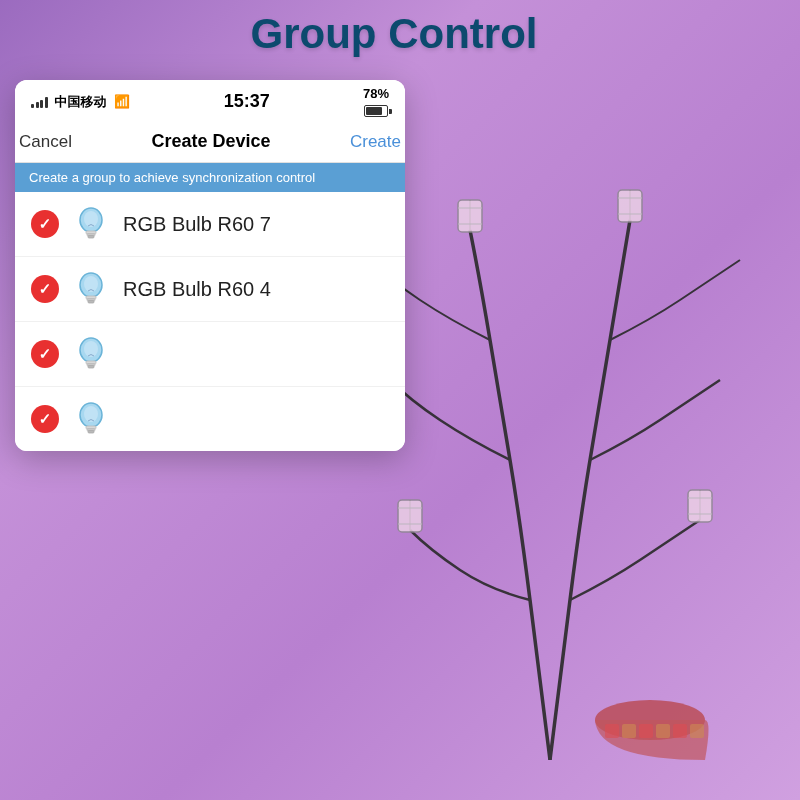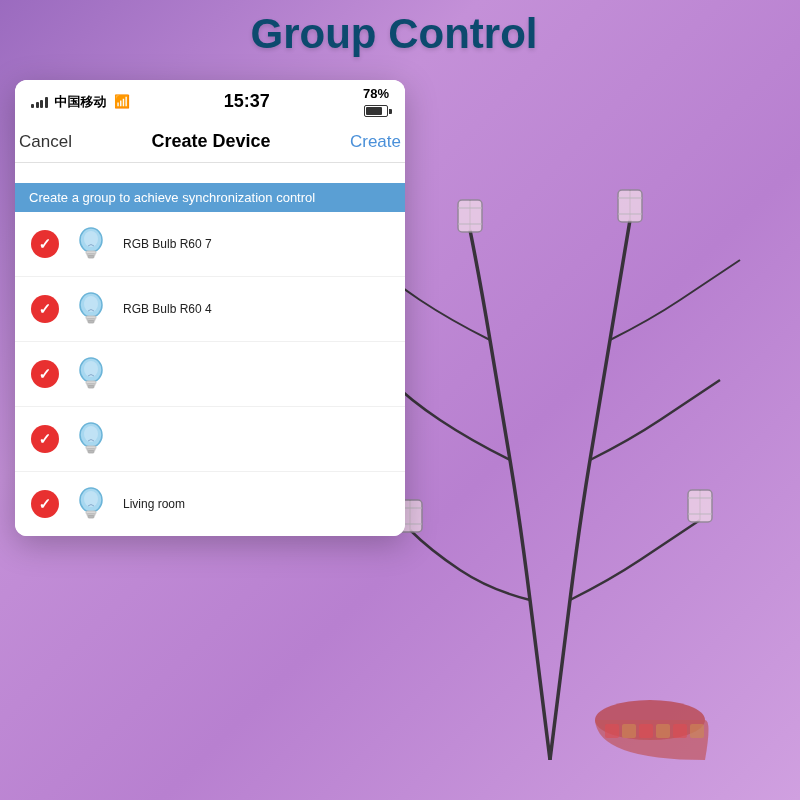--- a/index.html
+++ b/index.html
@@ -107,21 +107,20 @@
       font-weight: 500;
       cursor: pointer;
     }
 
     
     .info-banner {
       background: #5a9fd4;
       color: white;
       font-size: 13px;
       padding: 7px 14px;
-      margin-top: 20px;
     }
 
     
     .device-list { background: white; }
     .device-row {
       display: flex;
       align-items: center;
       padding: 12px 16px;
       border-bottom: 1px solid #f0f0f0;
       gap: 12px;
@@ -151,21 +150,21 @@
 
     
     .bulb-icon {
       width: 40px; height: 40px;
       display: flex; align-items: center; justify-content: center;
       flex-shrink: 0;
     }
 
     
     .device-name {
-      font-size: 12px;
+      font-size: 20px;
       color: #222;
       flex: 1;
     }
 
     
     .signal-bars {
       display: inline-flex;
       align-items: flex-end;
       gap: 1.5px;
       height: 12px;
@@ -329,33 +328,15 @@
     <ellipse cx="18" cy="15" rx="7" ry="8" fill="#d0eaf8" opacity="0.6"></ellipse>
 
     <rect x="13" y="27" width="10" height="3" rx="1" fill="#d8d8d8" stroke="#bbb" stroke-width="0.8"></rect>
     <rect x="14" y="29.5" width="8" height="2.5" rx="1" fill="#c8c8c8" stroke="#bbb" stroke-width="0.8"></rect>
     <rect x="15" y="31.5" width="6" height="2.5" rx="1" fill="#b8b8b8" stroke="#aaa" stroke-width="0.8"></rect>
 
     <path d="M15 22 Q18 19 21 22" stroke="#88aacc" stroke-width="1" fill="none"></path>
   </svg>
         </div>
       </div>
-      <div class="device-row">
-        <div class="check-circle checked"></div>
-        <div class="bulb-icon">
-          <svg width="36" height="40" viewBox="0 0 36 40">
-
-    <ellipse cx="18" cy="16" rx="11" ry="12" fill="#a8d8f0" stroke="#6bb4d8" stroke-width="1.5"></ellipse>
-
-    <ellipse cx="18" cy="15" rx="7" ry="8" fill="#d0eaf8" opacity="0.6"></ellipse>
-
-    <rect x="13" y="27" width="10" height="3" rx="1" fill="#d8d8d8" stroke="#bbb" stroke-width="0.8"></rect>
-    <rect x="14" y="29.5" width="8" height="2.5" rx="1" fill="#c8c8c8" stroke="#bbb" stroke-width="0.8"></rect>
-    <rect x="15" y="31.5" width="6" height="2.5" rx="1" fill="#b8b8b8" stroke="#aaa" stroke-width="0.8"></rect>
-
-    <path d="M15 22 Q18 19 21 22" stroke="#88aacc" stroke-width="1" fill="none"></path>
-  </svg>
-        </div>
-        <span class="device-name">Living room</span>
-      </div>
     </div>
 
 </div>
 
 </body></html>

